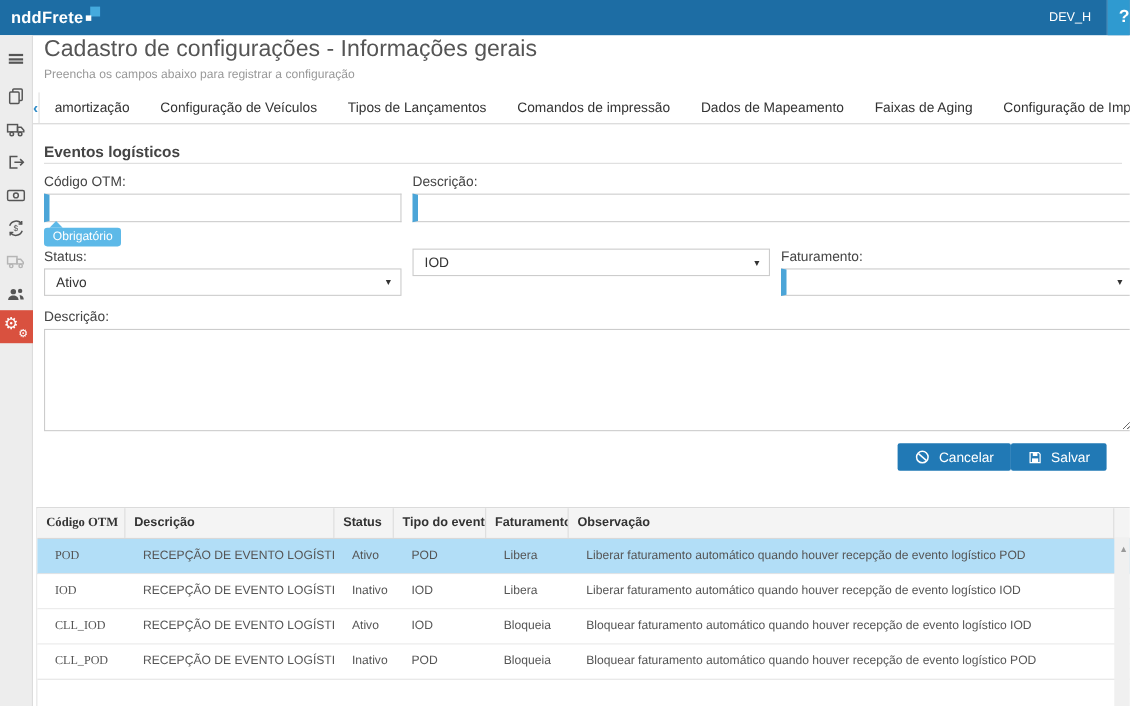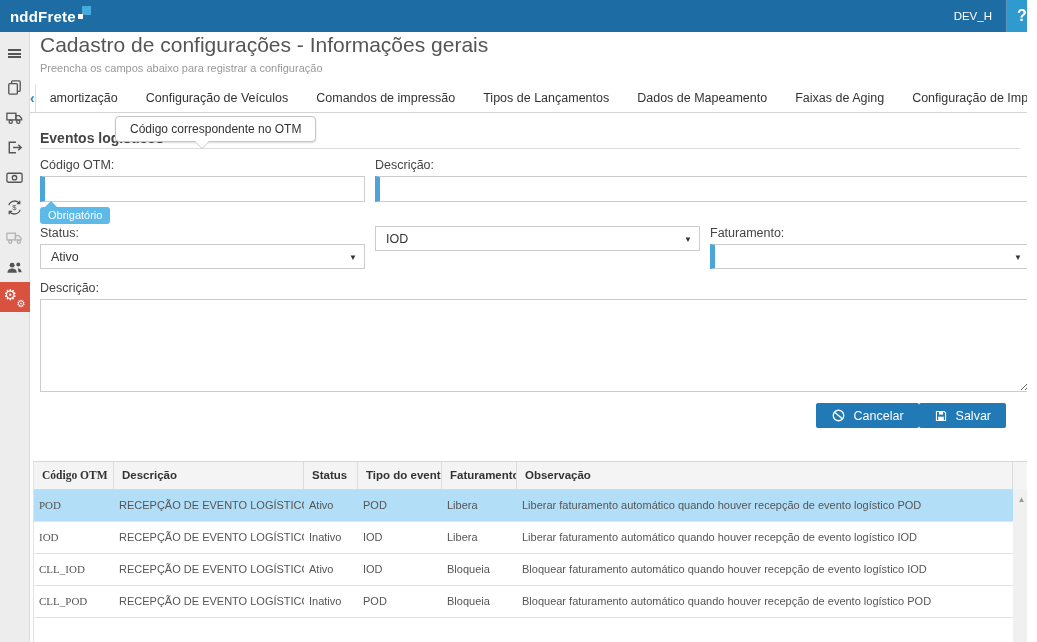--- a/index.html
+++ b/index.html
@@ -90,21 +90,21 @@
          cursor:pointer; font-family:"Liberation Sans",sans-serif; }
 
   
   .grid { position:absolute; left:33px; top:461px; width:997px; height:181px;
           border-top:1px solid #d8d8d8; border-left:1px solid #e3e3e3; }
   .thead { display:flex; height:28px; background:#f4f4f4; border-bottom:1px solid #d8d8d8; }
   .th { font-size:11.5px; font-weight:bold; color:#333; padding-left:8px; line-height:27px;
         border-right:1px solid #ddd; white-space:nowrap; overflow:hidden; }
   .trow { display:flex; height:32px; border-bottom:1px solid #e4e4e4; background:#fff; cursor:pointer; }
   .trow.selected { background:var(--row-highlight,#b2def7); }
-  .td { font-size:11px; color:#555; padding-left:5px; line-height:31px; white-space:nowrap; overflow:hidden; }
+  .td { font-size:11px; color:#555; padding-left:16px; line-height:31px; white-space:nowrap; overflow:hidden; }
   .c1{width:80px;font-family:Liberation Serif, serif;} .c2{width:190px;} .c3{width:54px;} .c4{width:84px;} .c5{width:75px;} .c6{flex:1;} .c7{width:17px; border-right:none;}
   .vscroll { position:absolute; left:1013px; top:489px; width:17px; height:153px; background:#f0f0f0; }
   .vscroll .up { display:block; text-align:center; color:#999; font-size:8px; padding-top:6px; cursor:pointer; }
 </style>
 </head>
 <body>
 
 <div class="screen">
 
   <header class="topbar">
@@ -187,37 +187,32 @@
 
   <h1 class="page-title">Cadastro de configurações - Informações gerais</h1>
   <p class="page-subtitle">Preencha os campos abaixo para registrar a configuração</p>
 
   <nav class="tabbar">
     <span class="tab-nav left">
         <span>‹</span>
       </span>
     <span class="tab">amortização</span>
     <span class="tab">Configuração de Veículos</span>
+    <span class="tab">Tipos de Lançamentos</span>
     <span class="tab">Comandos de impressão</span>
-    <span class="tab">Tipos de Lançamentos</span>
     <span class="tab">Dados de Mapeamento</span>
     <span class="tab">Faixas de Aging</span>
     <span class="tab">Configuração de Impostos</span>
     <span class="tab-spacer"></span>
 
   </nav>
 
   <div class="section-title">Eventos logísticos</div>
   <div class="section-rule"></div>
 
-  <div class="tooltip">
-    <span>Código correspondente no OTM</span>
-    <span class="tip-arrow-b"></span>
-    <span class="tip-arrow-w"></span>
-  </div>
 
   <div class="fgroup" style="left:40px; top:158px; width:325px;">
     <label class="flabel">Código OTM:</label>
     <input class="tinput req" type="text" value="" style="">
   </div>
   <div class="fgroup" style="left:375px; top:158px; width:655px;">
     <label class="flabel">Descrição:</label>
     <input class="tinput req" type="text" value="" style="">
   </div>
 

